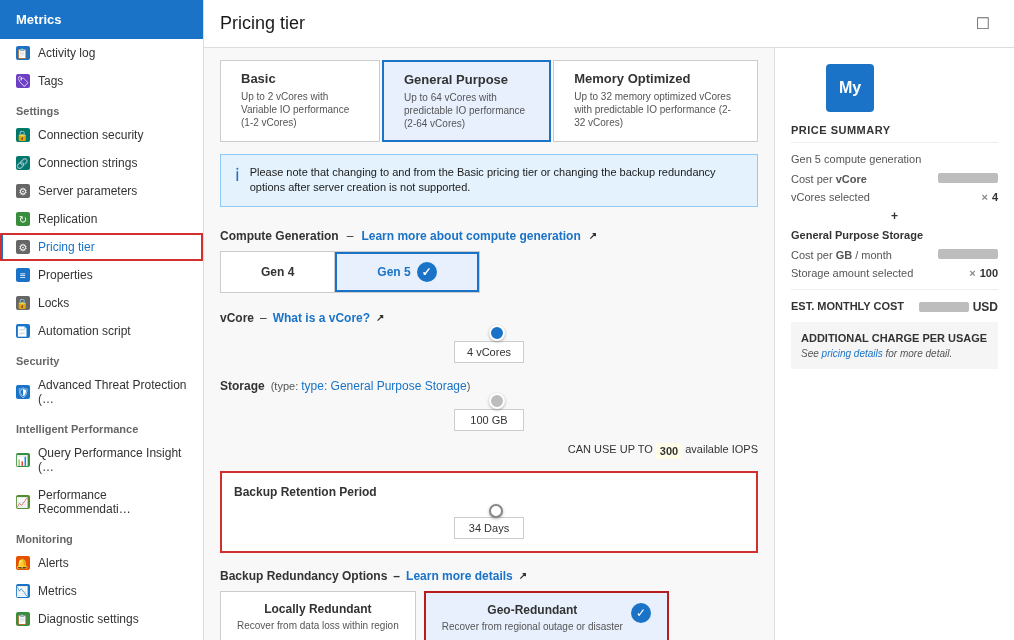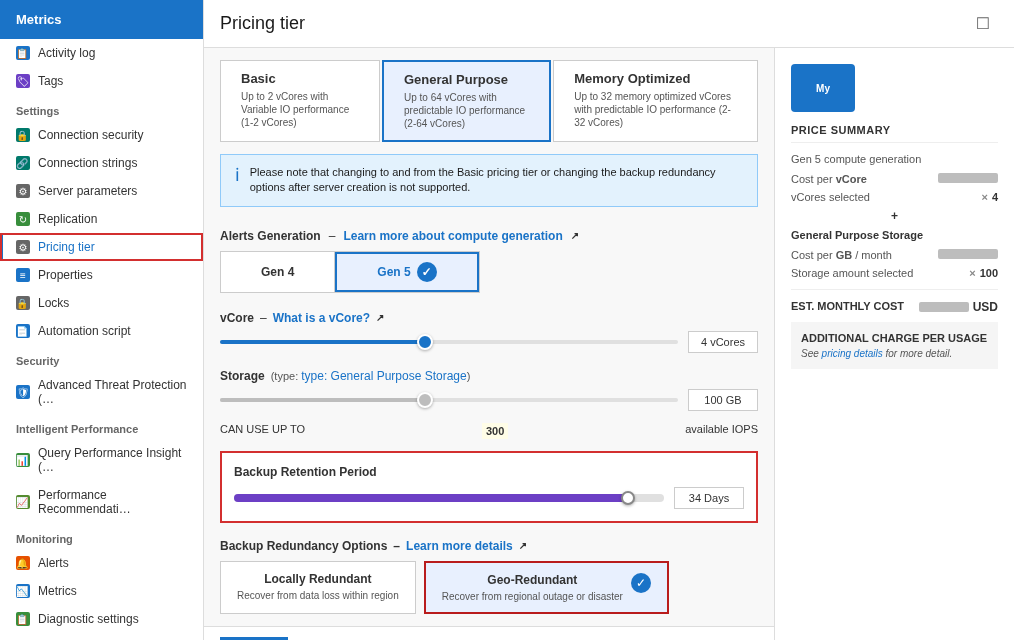--- a/index.html
+++ b/index.html
@@ -48,28 +48,28 @@
 
     
     .gen-buttons { display: flex; gap: 0; border: 1px solid #ccc; width: fit-content; }
     .gen-btn { padding: 8px 40px; cursor: pointer; font-size: 12px; font-weight: 600; border: none; background: #fff; color: #333; }
     .gen-btn.active { background: #e8f0fe; color: #1a73c7; border: 2px solid #1a73c7; display: flex; align-items: center; gap: 6px; }
     .gen-btn:first-child { border-right: 1px solid #ccc; }
 
     
     .slider-area { padding: 8px 16px; }
     .slider-label { font-size: 12px; font-weight: 600; margin-bottom: 6px; display: flex; align-items: center; gap: 6px; }
-    .slider-row { display: flex; align-items: center; gap: 10px; }
+    .slider-row { display: flex; align-items: center; gap: 10px; flex-direction: column; }
     .slider-track { flex: 1; height: 4px; background: #e0e0e0; border-radius: 2px; position: relative; cursor: pointer; }
     .slider-fill { height: 100%; background: #1a73c7; border-radius: 2px; width: 45%; }
     .slider-thumb { width: 16px; height: 16px; background: #1a73c7; border-radius: 50%; position: absolute; top: -6px; left: 43%; cursor: pointer; border: 2px solid #fff; box-shadow: 0 1px 3px rgba(0,0,0,0.3); }
     .slider-value-box { border: 1px solid #ccc; padding: 4px 8px; font-size: 11px; min-width: 70px; text-align: center; background: #fff; }
 
     
-    .iops-notice { display: flex; justify-content: space-between; padding: 4px 16px; font-size: 11px; color: #333; }
+    .iops-notice { display: flex; justify-content: flex-end; padding: 4px 16px; font-size: 11px; color: #333; }
     .iops-highlight { background: #fffde7; padding: 2px 4px; font-weight: 600; }
 
     
     .backup-section { margin: 8px 16px; border: 2px solid #d32f2f; padding: 12px; background: #fff; }
     .backup-title { font-size: 12px; font-weight: 600; margin-bottom: 8px; }
     .purple-slider-track { flex: 1; height: 8px; background: #e0e0e0; border-radius: 4px; position: relative; cursor: pointer; }
     .purple-slider-fill { height: 100%; background: #6c3fc5; border-radius: 4px; width: 92%; }
     .purple-slider-thumb { width: 14px; height: 14px; background: #fff; border: 2px solid #888; border-radius: 50%; position: absolute; top: -3px; left: 90%; cursor: pointer; box-shadow: 0 1px 3px rgba(0,0,0,0.3); }
 
     
@@ -84,21 +84,21 @@
     .redundancy-option.active { border: 2px solid #b91c1c; background: #e8f0fe; display: flex; align-items: flex-start; gap: 8px; }
     .redundancy-name { font-weight: 600; font-size: 12px; margin-bottom: 4px; }
     .redundancy-desc { font-size: 10px; color: #555; }
 
     
     .ok-bar { padding: 10px 16px; background: #fff; border-top: 1px solid #ddd; }
     .ok-btn { background: #1a73c7; color: #fff; border: none; padding: 8px 24px; cursor: pointer; font-size: 13px; font-weight: 600; }
 
     
     .price-panel { width: 240px; background: #fff; border-left: 1px solid #ddd; padding: 16px; flex-shrink: 0; overflow-y: auto; }
-    .mysql-logo { width: 64px; height: 48px; background: #1a73c7; border-radius: 4px; display: flex; align-items: center; justify-content: center; color: white; font-size: 10px; font-weight: 700; margin-bottom: 12px; }
+    .mysql-logo { width: 48px; height: 48px; background: #1a73c7; border-radius: 4px; display: flex; align-items: center; justify-content: center; color: white; font-size: 16px; font-weight: 700; margin-bottom: 12px; margin-left: 35px; }
     .price-section-title { font-size: 11px; font-weight: 700; letter-spacing: 0.5px; margin-bottom: 10px; border-bottom: 1px solid #eee; padding-bottom: 6px; }
     .price-row { display: flex; justify-content: space-between; align-items: flex-start; margin-bottom: 6px; font-size: 11px; }
     .price-label { color: #555; }
     .price-value { font-weight: 600; display: flex; align-items: center; gap: 4px; }
     .price-value .x { color: #888; }
     .price-divider { border-top: 1px solid #eee; margin: 10px 0; }
     .est-cost-label { font-size: 11px; font-weight: 700; }
     .est-cost-value { display: flex; align-items: center; gap: 4px; font-size: 12px; font-weight: 700; }
     .additional-charge { background: #f5f5f5; padding: 10px; margin-top: 8px; font-size: 11px; }
     .additional-title { font-weight: 700; margin-bottom: 4px; font-size: 11px; }
@@ -223,21 +223,21 @@
         </div>
       </div>
 
       <div class="info-box">
         <span class="info-icon">ℹ</span>
         <span>Please note that changing to and from the Basic pricing tier or changing the backup redundancy options after server creation is not supported.</span>
       </div>
 
       <div class="section">
         <div class="section-title">
-          <span>Alerts Generation</span>
+          <span>Compute Generation</span>
           <span style="font-weight:normal;">–</span>
           <a class="section-link">Learn more about compute generation</a>
           <span style="font-size:10px;">↗</span>
         </div>
         <div class="gen-buttons">
           <button class="gen-btn">Gen 4</button>
           <button class="gen-btn active">
             <span>Gen 5</span>
             <span class="check-circle">✓</span>
           </button>

